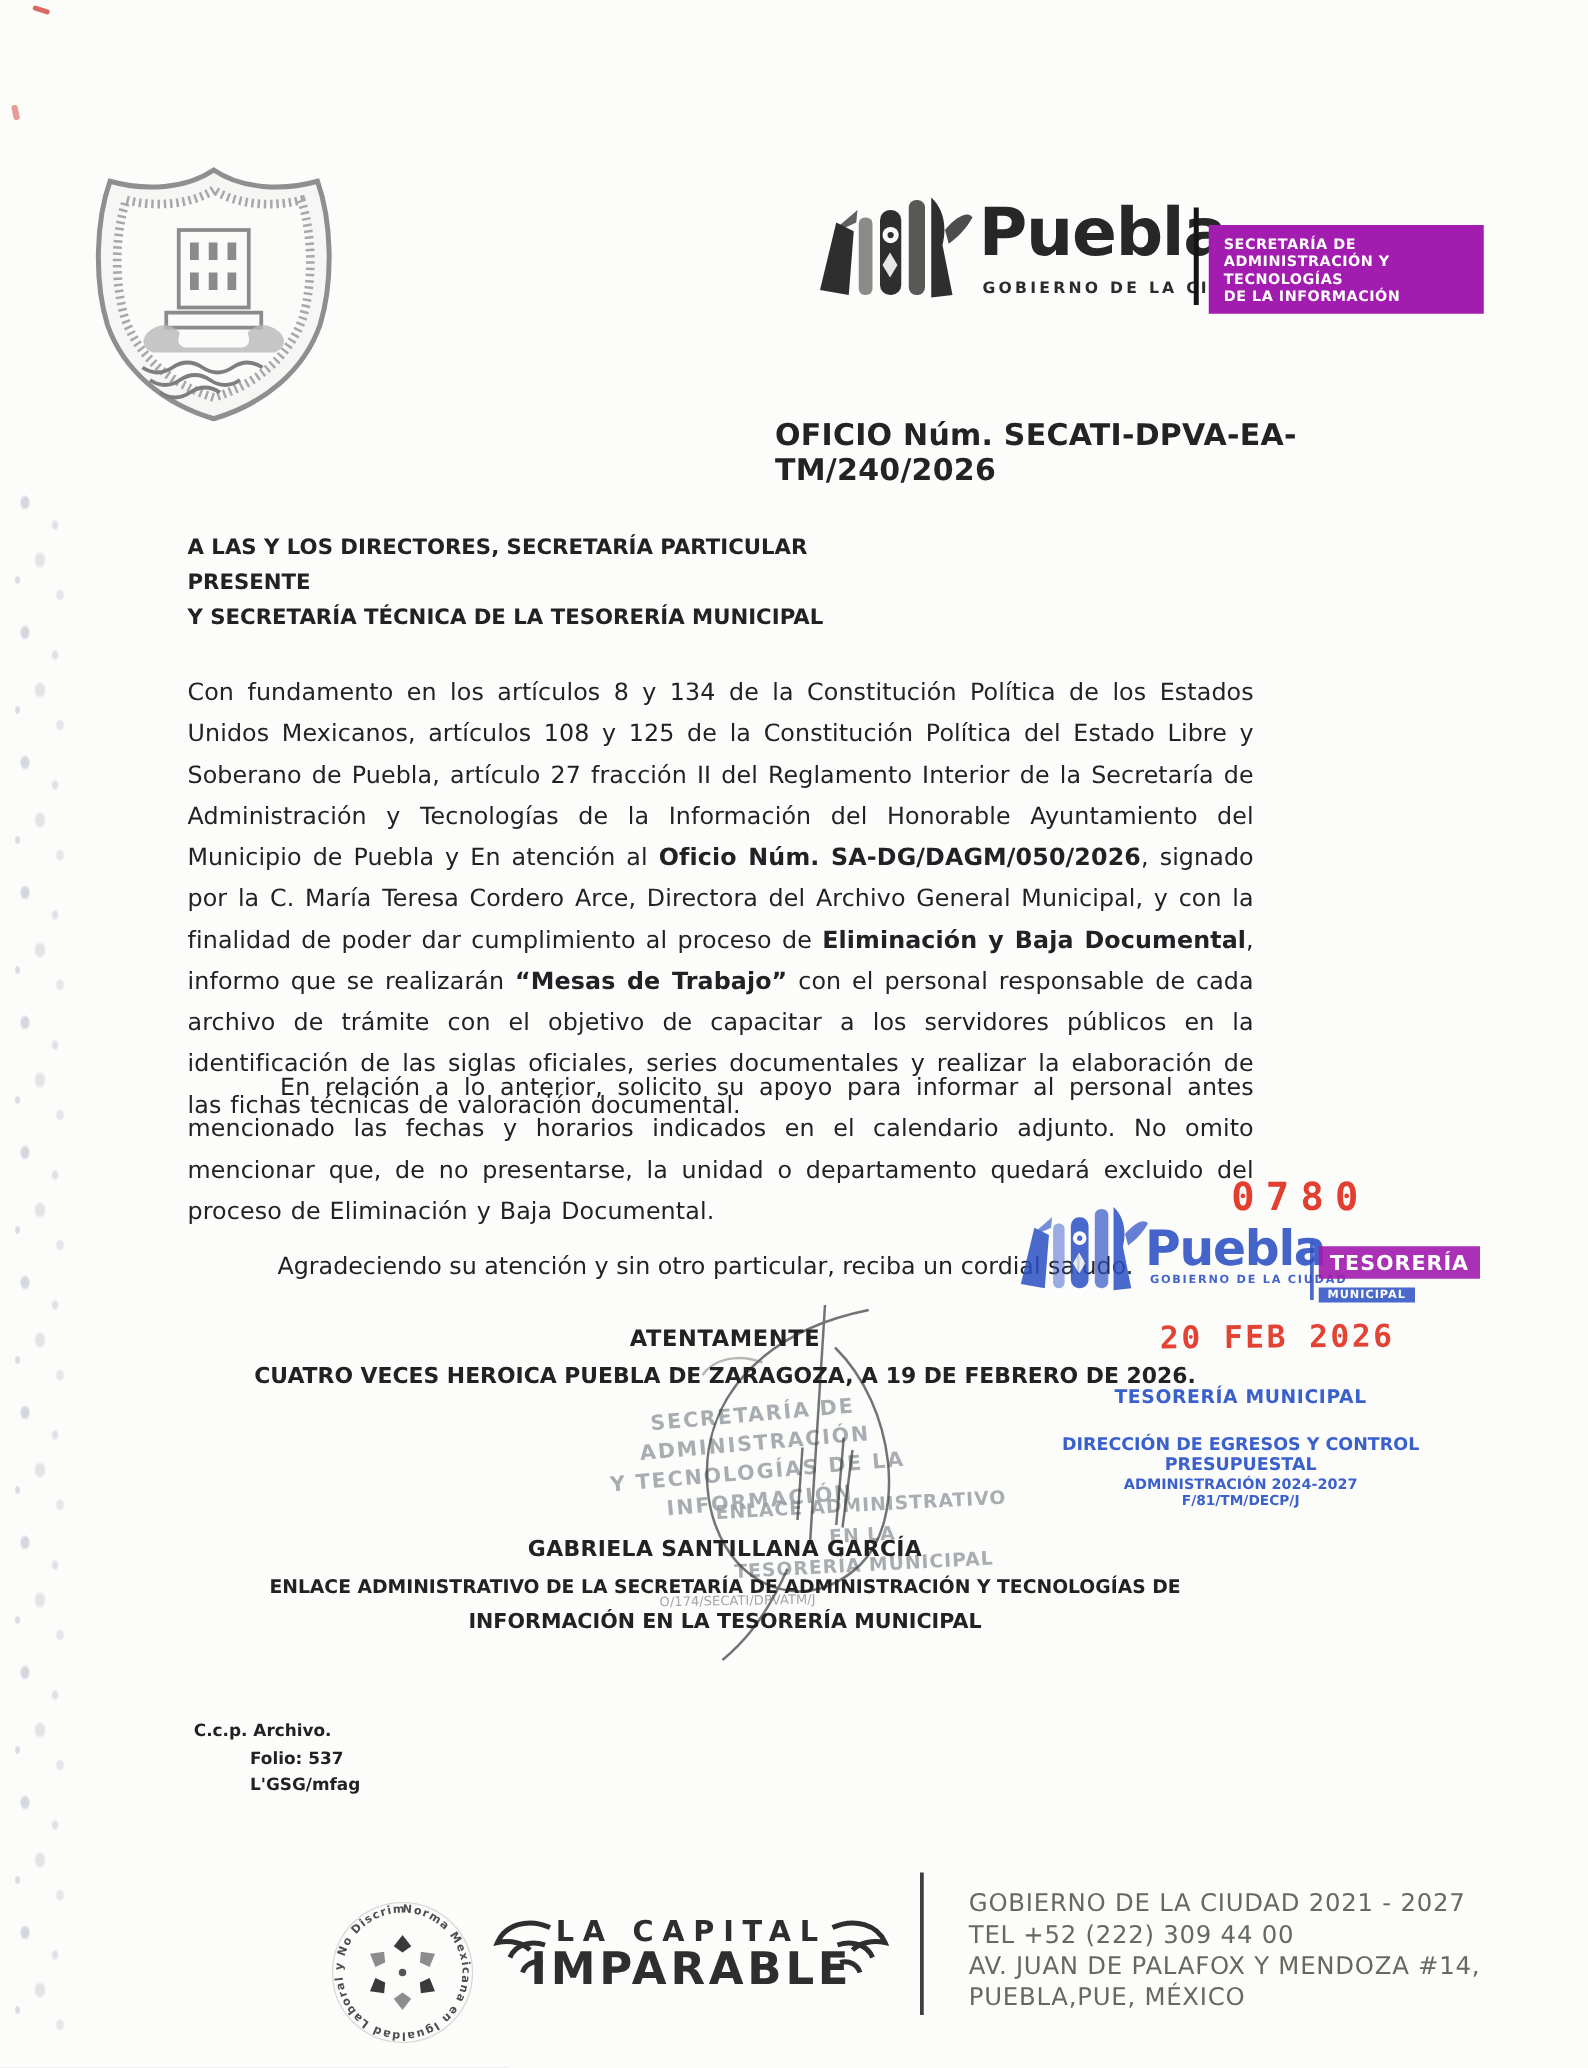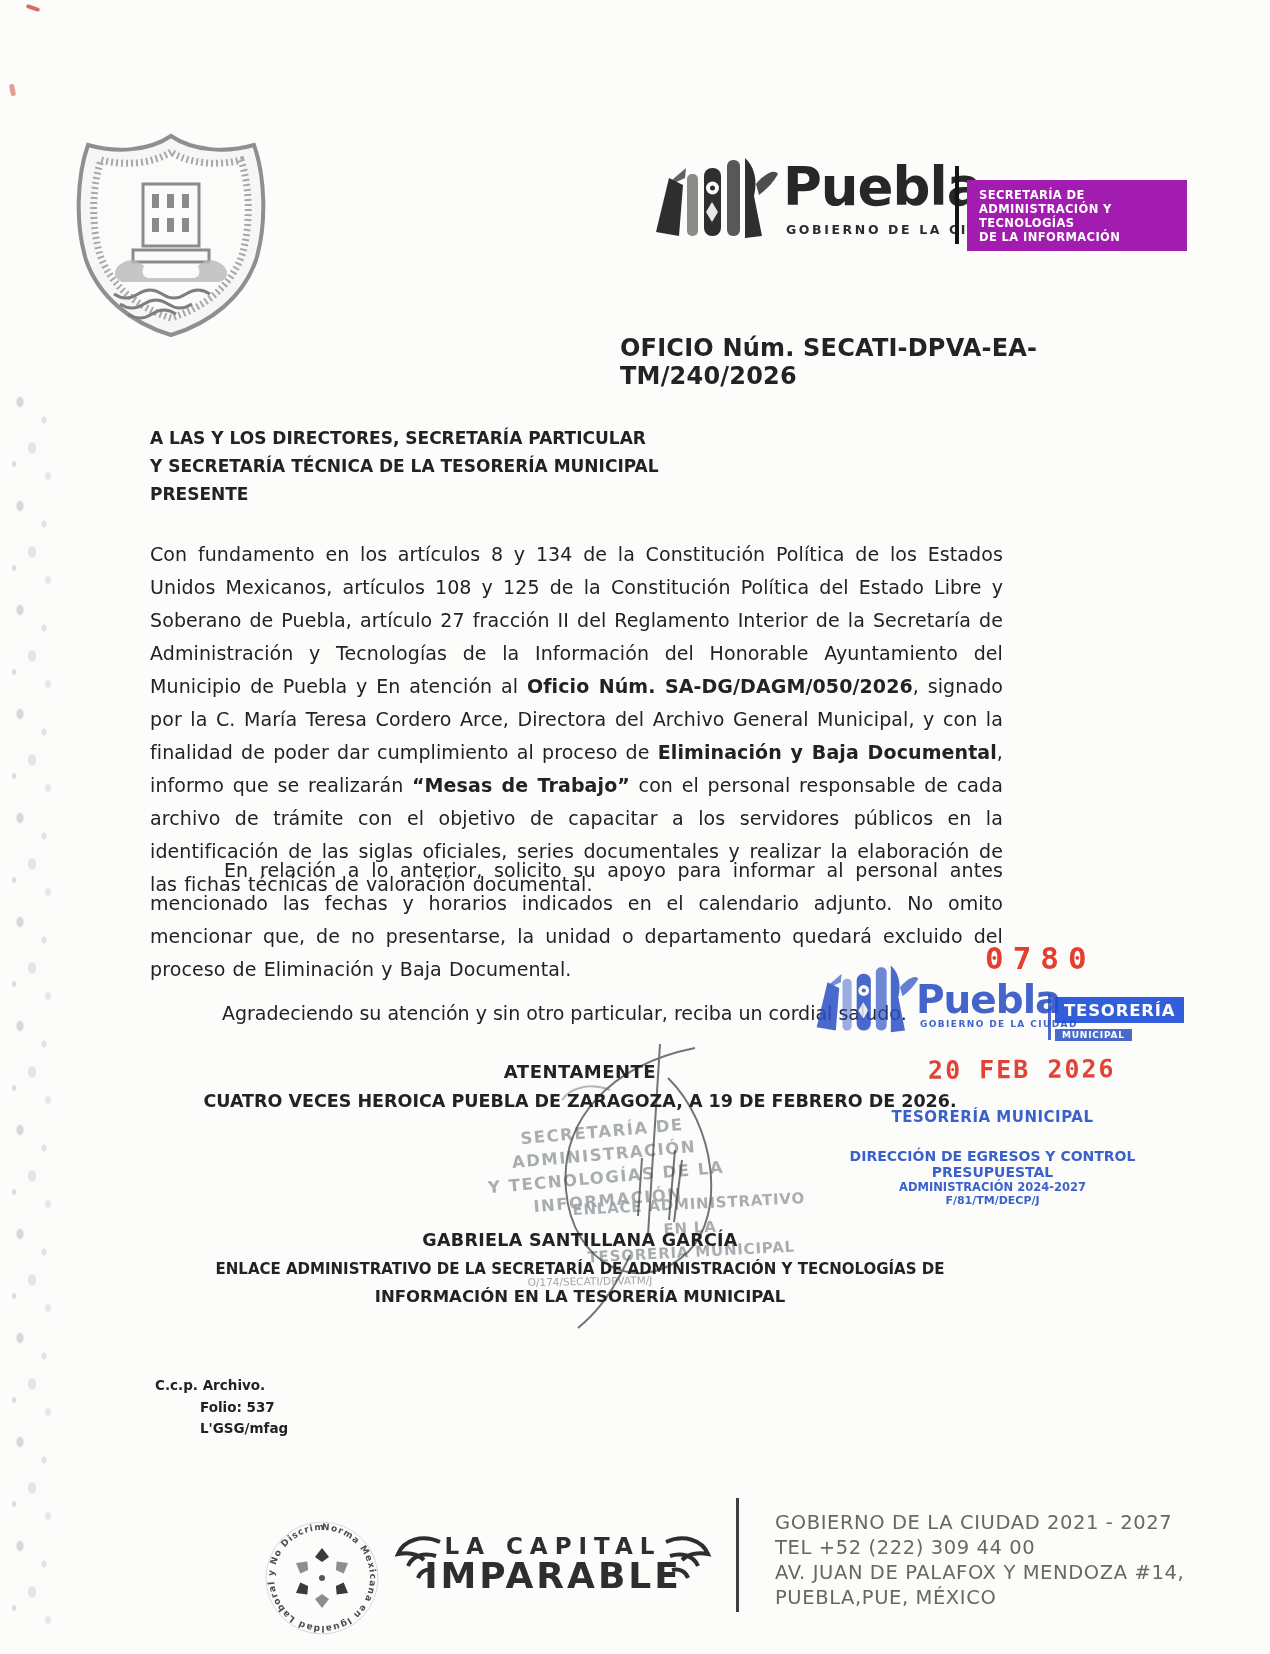--- a/index.html
+++ b/index.html
@@ -41,21 +41,21 @@
   .para{font-size:19px;line-height:33px;text-align:justify;letter-spacing:.1px;word-spacing:1px;color:#212226;}
   .closing{font-size:19px;color:#212226;}
 
   
   .red-folio{font-family:"DejaVu Sans Mono","Liberation Mono",monospace;font-weight:700;
     font-size:31px;letter-spacing:9px;color:#e02f20;opacity:.92;text-align:right;}
   .red-date{font-family:"DejaVu Sans Mono","Liberation Mono",monospace;font-weight:700;
     font-size:25px;letter-spacing:2px;color:#e02f20;opacity:.9;transform:rotate(-.5deg);}
   .stamp-wordmark{font-weight:800;font-size:39px;letter-spacing:-1px;line-height:1;color:#2b50c4;opacity:.88;}
   .stamp-tagline{font-weight:700;font-size:9px;letter-spacing:1.4px;color:#2b50c4;opacity:.88;}
-  .tes-box{background:#1d4ed8;color:#fff;font-weight:700;font-size:16.5px;letter-spacing:.8px;
+  .tes-box{background:#a21caf;color:#fff;font-weight:700;font-size:16.5px;letter-spacing:.8px;
     padding:4px 9px 3px 9px;opacity:.9;}
   .tes-box2{background:#2b50c4;color:#fff;font-weight:700;font-size:9px;letter-spacing:.8px;
     padding:1px 7px;opacity:.85;display:inline-block;margin-top:2px;}
   .egresos{color:#2a54c8;font-weight:700;text-align:center;opacity:.92;}
   .gray-stamp{color:#9aa0a6;font-weight:700;text-align:center;opacity:.85;}
 
   .center-block{text-align:center;font-weight:700;color:#222;}
   .ccp{font-weight:700;font-size:13.5px;color:#222;}
 
   
@@ -111,22 +111,22 @@
   <div class="abs sec-box" style="left:967px;top:180px;">
     <div>SECRETARÍA DE</div>
     <div>ADMINISTRACIÓN Y TECNOLOGÍAS</div>
     <div>DE LA INFORMACIÓN</div>
   </div>
 
   <div class="abs oficio" style="left:620px;top:286px;width:560px;">OFICIO Núm. SECATI-DPVA-EA-TM/240/2026</div>
 
   <div class="abs addr" style="left:150px;top:424px;">
     <div>A LAS Y LOS DIRECTORES, SECRETARÍA PARTICULAR</div>
+    <div>PRESENTE</div>
     <div>Y SECRETARÍA TÉCNICA DE LA TESORERÍA MUNICIPAL</div>
-    <div>PRESENTE</div>
   </div>
 
   <div class="abs para" style="left:150px;top:538px;width:853px;"><span>Con fundamento en los artículos 8 y 134 de la Constitución Política de los Estados Unidos Mexicanos, artículos 108 y 125 de la Constitución Política del Estado Libre y Soberano de Puebla, artículo 27 fracción II del Reglamento Interior de la Secretaría de Administración y Tecnologías de la Información del Honorable Ayuntamiento del Municipio de Puebla y En atención al </span><b>Oficio Núm. SA-DG/DAGM/050/2026</b><span>, signado por la C. María Teresa Cordero Arce, Directora del Archivo General Municipal, y con la finalidad de poder dar cumplimiento al proceso de </span><b>Eliminación y Baja Documental</b><span>, informo que se realizarán </span><b>“Mesas de Trabajo”</b><span>  con el personal responsable de cada archivo de trámite con el objetivo de capacitar a los servidores públicos en la identificación de las siglas oficiales, series documentales y realizar la elaboración de las fichas técnicas de valoración documental.</span></div>
 
   <div class="abs para" style="left:150px;top:854px;width:853px;text-indent:74px;">En relación a lo anterior, solicito su apoyo para informar al personal antes mencionado las fechas y horarios indicados en el calendario adjunto. No omito mencionar que, de no presentarse, la unidad o departamento quedará excluido del proceso de Eliminación y Baja Documental.</div>
 
   <div class="abs closing" style="left:222px;top:1002px;">Agradeciendo su atención y sin otro particular, reciba un cordial saludo.</div>
 
   <div class="abs red-folio" style="left:985px;top:940px;">0780</div>
 

